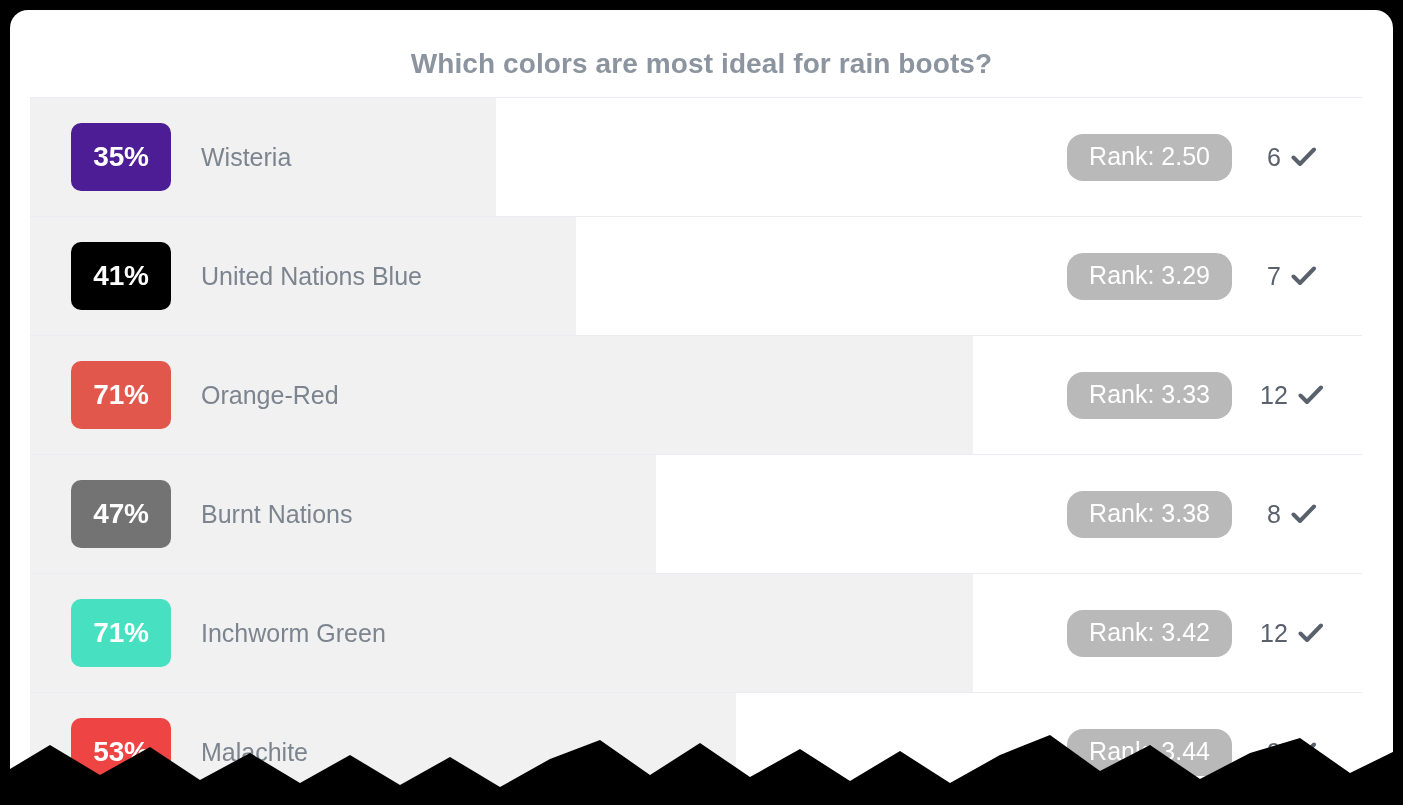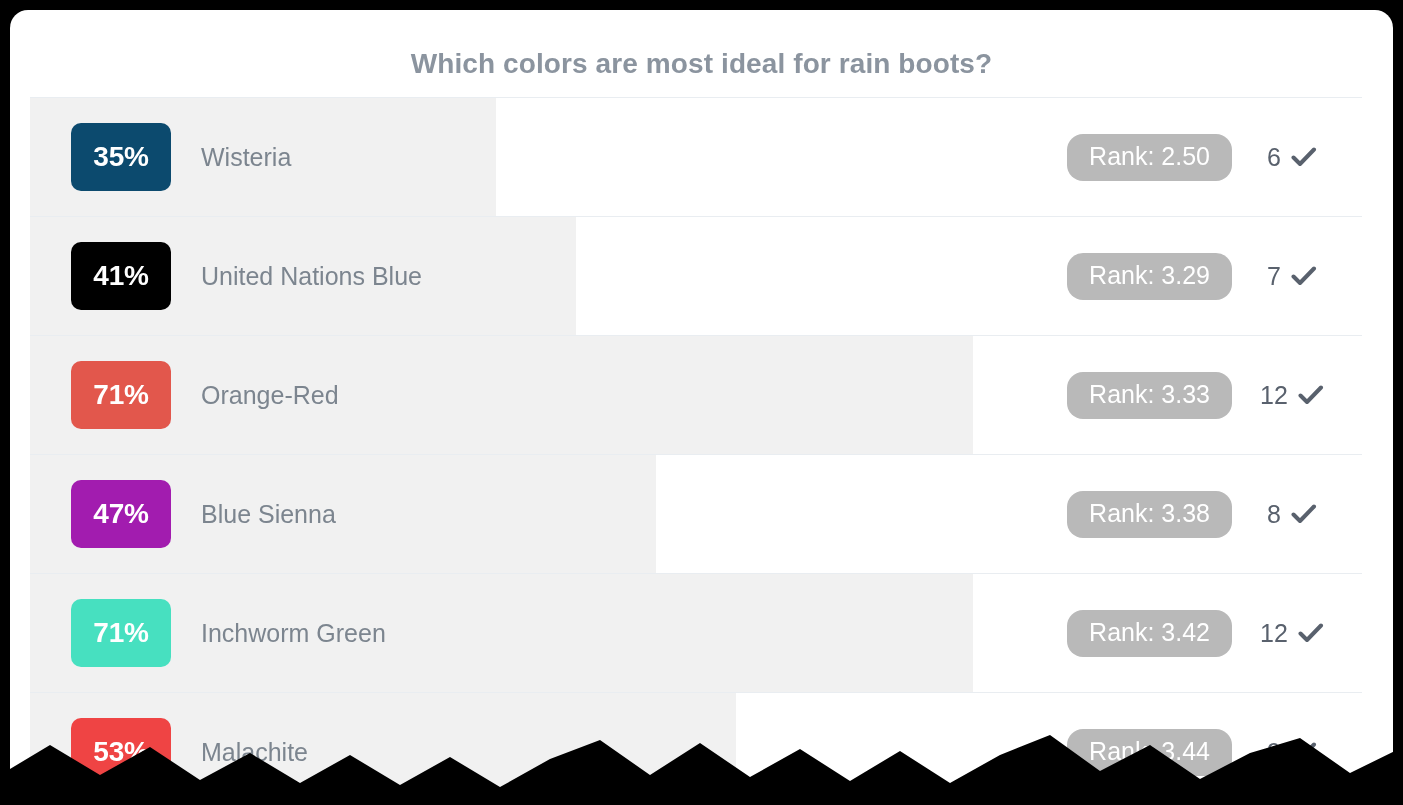--- a/index.html
+++ b/index.html
@@ -151,21 +151,21 @@
 
 <div class="screen">
   <div class="card">
 
     <div class="title">Which colors are most ideal for rain boots?</div>
 
     <div class="table" id="results-table">
         <div class="row">
           <div class="bar" style="width:35%"></div>
           <div class="row-inner">
-            <div class="pct-badge" style="background:#0c4a6e">
+            <div class="pct-badge" style="background:#4c1d95">
               <span>35%</span>
             </div>
             <div class="opt-label">Wisteria</div>
             <div class="rank-badge">Rank: 2.50</div>
             <div class="count-wrap">
               <span>6</span>
               <span class="check-icon">
                 <svg width="26" height="20" viewBox="0 0 26 20">
                   <path d="M2.5 10.5 L9 17 L23 2.5" fill="none" stroke="#59616d" stroke-width="4" stroke-linecap="round" stroke-linejoin="round"></path>
                 </svg>
@@ -205,24 +205,24 @@
                 <svg width="26" height="20" viewBox="0 0 26 20">
                   <path d="M2.5 10.5 L9 17 L23 2.5" fill="none" stroke="#59616d" stroke-width="4" stroke-linecap="round" stroke-linejoin="round"></path>
                 </svg>
               </span>
             </div>
           </div>
         </div>
         <div class="row">
           <div class="bar" style="width:47%"></div>
           <div class="row-inner">
-            <div class="pct-badge" style="background:#a21caf">
+            <div class="pct-badge" style="background:#737373">
               <span>47%</span>
             </div>
-            <div class="opt-label">Blue Sienna</div>
+            <div class="opt-label">Burnt Nations</div>
             <div class="rank-badge">Rank: 3.38</div>
             <div class="count-wrap">
               <span>8</span>
               <span class="check-icon">
                 <svg width="26" height="20" viewBox="0 0 26 20">
                   <path d="M2.5 10.5 L9 17 L23 2.5" fill="none" stroke="#59616d" stroke-width="4" stroke-linecap="round" stroke-linejoin="round"></path>
                 </svg>
               </span>
             </div>
           </div>

